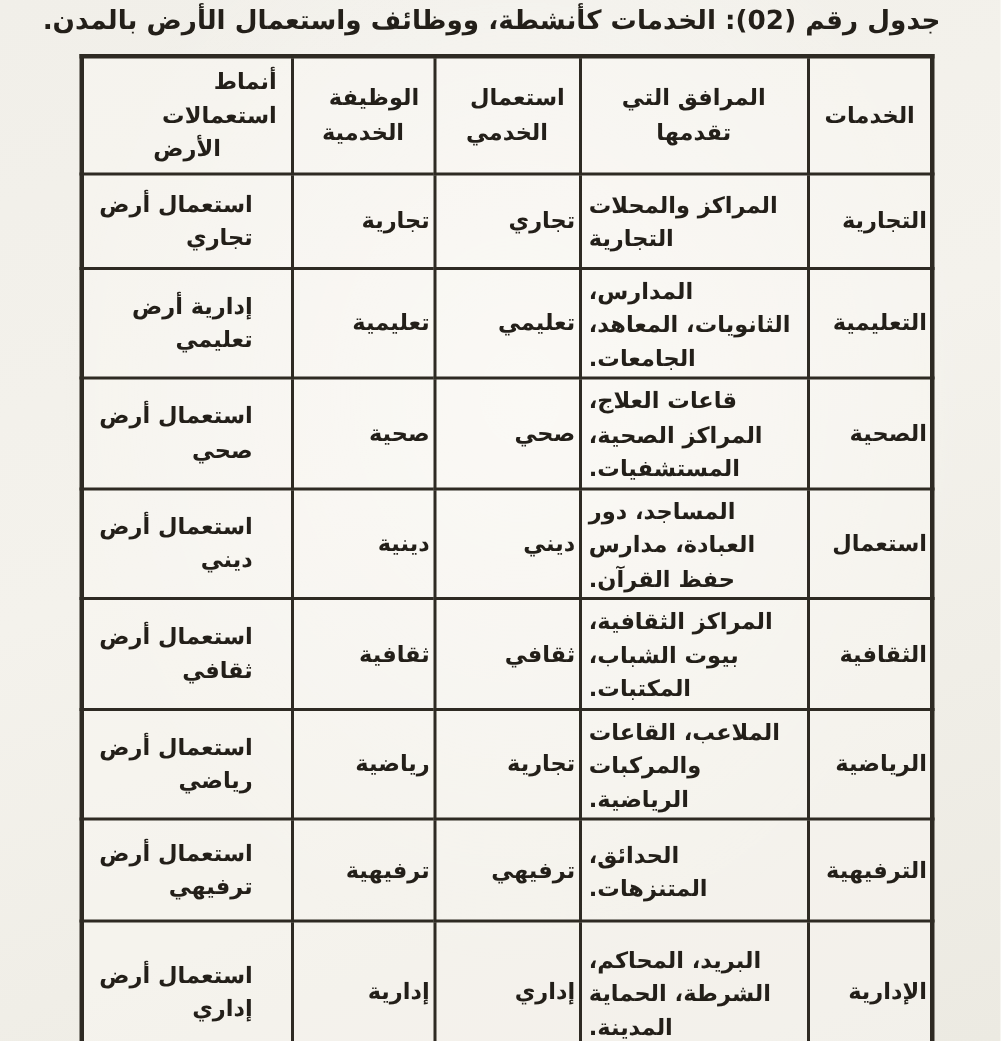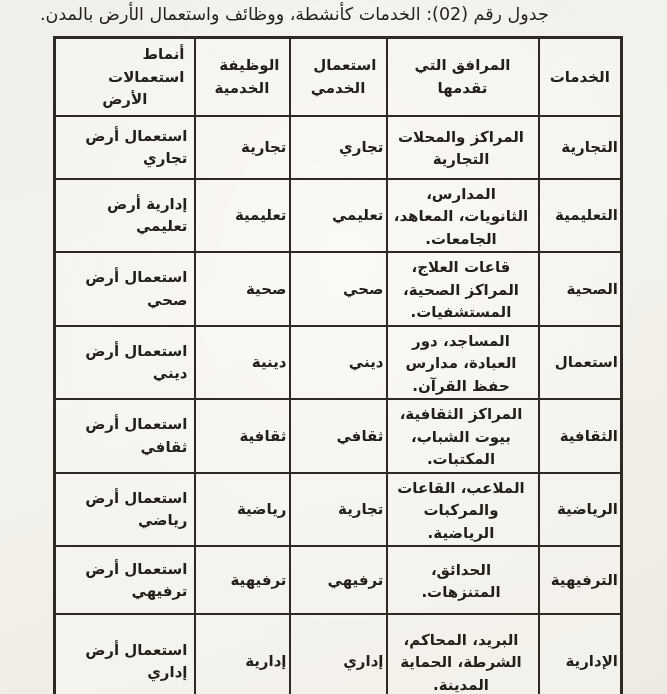--- a/index.html
+++ b/index.html
@@ -19,23 +19,23 @@
   .page {
     position: absolute;
     inset: 0;
     direction: rtl;
   }
   .doc-title {
     position: absolute;
     top: 4px;
     right: 40px;
     left: 40px;
-    text-align: left;
+    text-align: center;
     font-size: 17.5px;
-    font-weight: normal;
+    font-weight: bold;
     letter-spacing: 0.2px;
     white-space: nowrap;
   }
   table.services-table {
     position: absolute;
     top: 36px;
     left: 53px;
     width: 567px;
     height: 631px;
     border-collapse: collapse;
@@ -71,26 +71,26 @@
 
   th {
     text-align: justify;
     text-align-last: center;
     padding: 4px 9px;
   }
   th.h-services, th.h-facilities { text-align: center; }
 
   td.cell-services, td.cell-activity, td.cell-function { white-space: nowrap; padding: 2px 2px; }
   td.cell-facilities {
-    text-align: center;
+    text-align: left;
     padding: 3px 8px 1px 5px;
   }
   td.cell-land {
     text-align: right;
-    padding: 3px 6px 3px 6px;
+    padding: 3px 25px 3px 6px;
     margin-top: 40px;
   }
 </style>
 </head>
 <body>
 
 <div class="page">
 
   <div class="doc-title">جدول رقم (02): الخدمات كأنشطة، ووظائف واستعمال الأرض بالمدن.</div>
 

